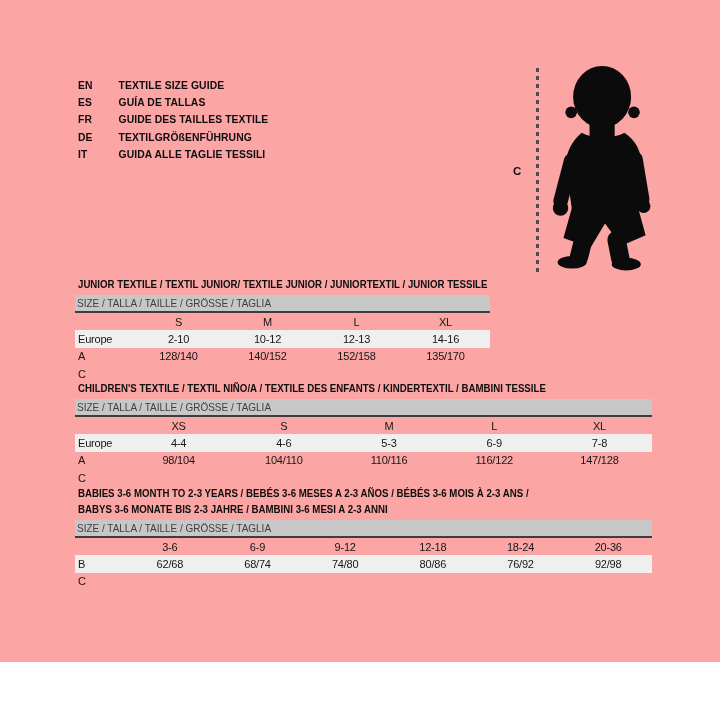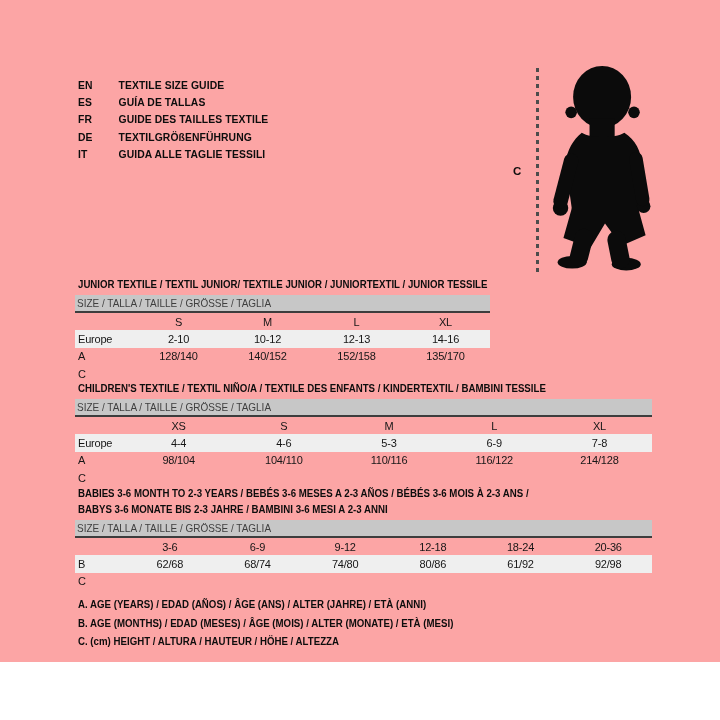--- a/index.html
+++ b/index.html
@@ -131,21 +131,21 @@
       <span class="val">5-3</span>
       <span class="val">6-9</span>
       <span class="val">7-8</span>
     </div>
     <div class="row">
       <span class="lbl">C</span>
       <span class="val">98/104</span>
       <span class="val">104/110</span>
       <span class="val">110/116</span>
       <span class="val">116/122</span>
-      <span class="val">214/128</span>
+      <span class="val">147/128</span>
     </div>
   </div>
 
   <div class="title" style="top:485px">
     <div>BABIES 3-6 MONTH TO 2-3 YEARS / BEBÉS 3-6 MESES A 2-3 AÑOS / BÉBÉS 3-6 MOIS À 2-3 ANS /</div>
     <div>BABYS 3-6 MONATE BIS 2-3 JAHRE / BAMBINI 3-6 MESI A 2-3 ANNI</div>
   </div>
   <div class="size-table t23" style="top:520px;width:577px">
     <div class="bar"><span>SIZE / TALLA / TAILLE / GRÖSSE / TAGLIA</span></div>
     <div class="row">
@@ -156,24 +156,19 @@
       <span class="val">12-18</span>
       <span class="val">18-24</span>
       <span class="val">20-36</span>
     </div>
     <div class="row stripe">
       <span class="lbl">C</span>
       <span class="val">62/68</span>
       <span class="val">68/74</span>
       <span class="val">74/80</span>
       <span class="val">80/86</span>
-      <span class="val">61/92</span>
+      <span class="val">76/92</span>
       <span class="val">92/98</span>
     </div>
   </div>
 
-  <div class="legend">
-    <div class="legend-line">A. AGE (YEARS) / EDAD (AÑOS) / ÂGE (ANS) / ALTER (JAHRE) / ETÀ (ANNI)</div>
-    <div class="legend-line">B. AGE (MONTHS) / EDAD (MESES) / ÂGE (MOIS) / ALTER (MONATE) / ETÀ (MESI)</div>
-    <div class="legend-line">C. (cm) HEIGHT / ALTURA / HAUTEUR / HÖHE / ALTEZZA</div>
-  </div>
 
 </div>
 
 </body></html>

